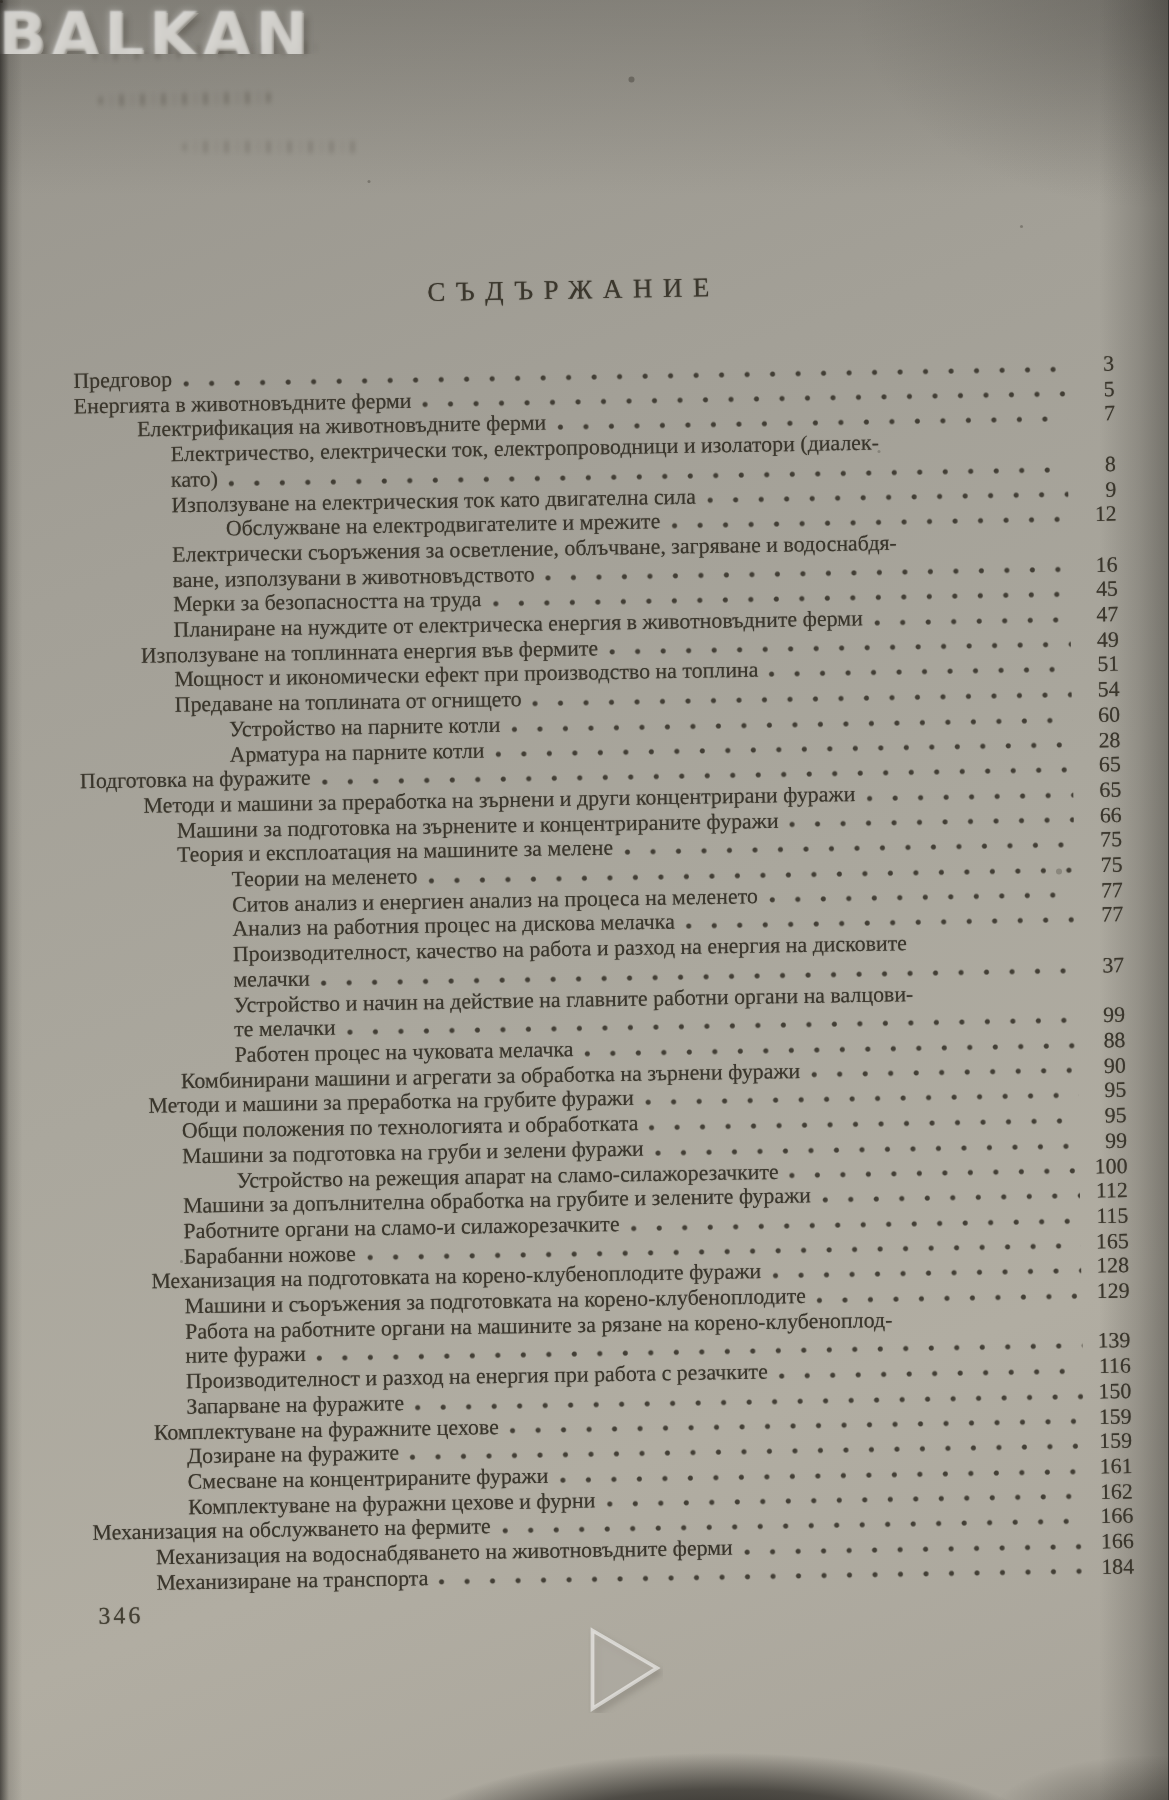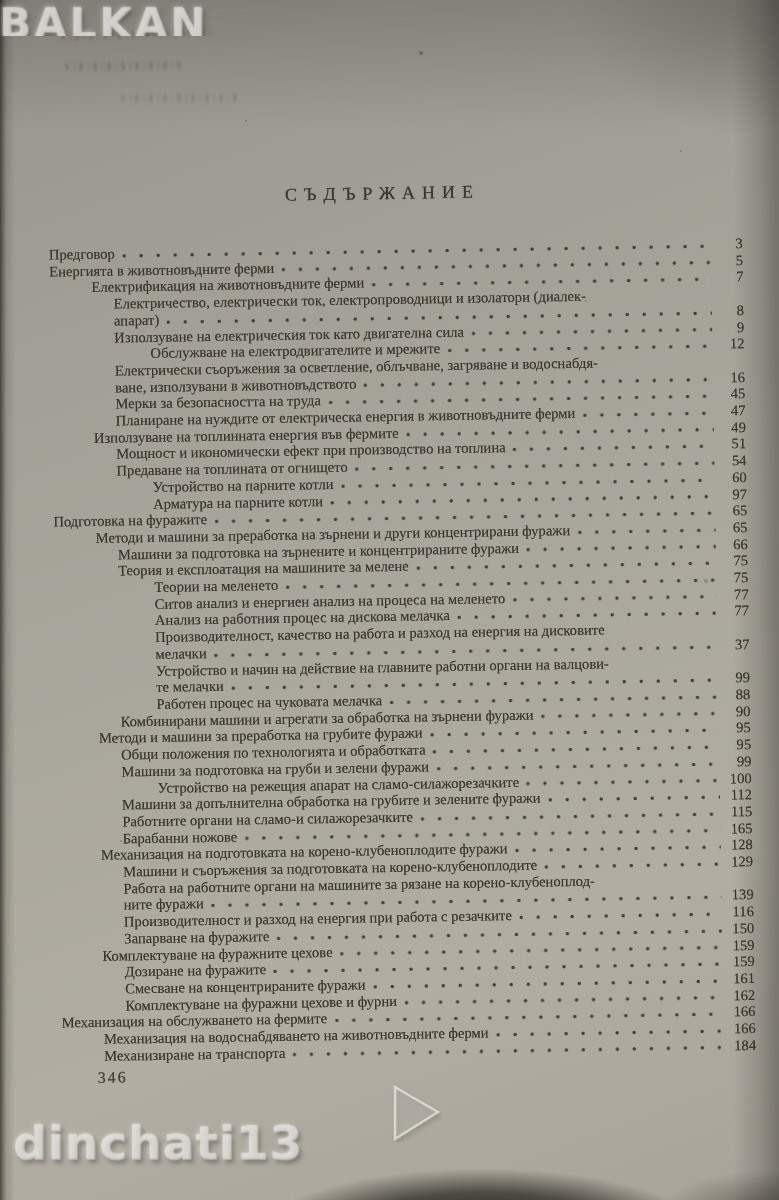--- a/index.html
+++ b/index.html
@@ -48,21 +48,20 @@
     margin:0 6px 0 7px;
     background-image:radial-gradient(circle at 2.2px 62%, rgba(55,51,42,0.9) 1.25px, rgba(55,51,42,0) 2.1px);
     background-size:17px 100%;
     background-repeat:repeat-x;
   }
   .pnum{flex:0 0 auto;min-width:26px;text-align:right;white-space:nowrap;}
   .folio{
     position:absolute;left:58px;top:1064px;
     font-size:16px;letter-spacing:2px;color:#444034;
     text-shadow:0 0 0.7px rgba(60,56,46,0.7);
-    margin-left:32px;
   }
   
   .smudge{
     position:absolute;height:8px;border-radius:4px;
     background-image:repeating-linear-gradient(90deg, rgba(52,46,36,0.7) 0 2px, rgba(52,46,36,0) 2px 8px, rgba(52,46,36,0.5) 8px 9px, rgba(52,46,36,0) 9px 14px);
     filter:blur(1.7px);opacity:0.55;
   }
   .smudge.s1{left:62px;top:30px;width:150px;transform:rotate(-2deg);}
   .smudge.s2{left:66px;top:62px;width:115px;transform:rotate(-1deg);}
   .smudge.s3{left:122px;top:94px;width:120px;opacity:0.4;}
@@ -123,21 +122,21 @@
             <span class="toc-text">Електрификация на животновъдните ферми</span>
             <span class="dots"></span>
             <span class="pnum">7</span>
           </div>
         </div>
         <div class="toc-entry lvl2">
           <div class="toc-line">
             <span class="toc-text">Електричество, електрически ток, електропроводници и изолатори (диалек-</span>
           </div>
           <div class="toc-line">
-            <span class="toc-text">апарат)</span>
+            <span class="toc-text">като)</span>
             <span class="dots"></span>
             <span class="pnum">8</span>
           </div>
         </div>
         <div class="toc-entry lvl2">
           <div class="toc-line">
             <span class="toc-text">Използуване на електрическия ток като двигателна сила</span>
             <span class="dots"></span>
             <span class="pnum">9</span>
           </div>
@@ -198,21 +197,21 @@
           <div class="toc-line">
             <span class="toc-text">Устройство на парните котли</span>
             <span class="dots"></span>
             <span class="pnum">60</span>
           </div>
         </div>
         <div class="toc-entry lvl3">
           <div class="toc-line">
             <span class="toc-text">Арматура на парните котли</span>
             <span class="dots"></span>
-            <span class="pnum">97</span>
+            <span class="pnum">28</span>
           </div>
         </div>
         <div class="toc-entry lvl0">
           <div class="toc-line">
             <span class="toc-text">Подготовка на фуражите</span>
             <span class="dots"></span>
             <span class="pnum">65</span>
           </div>
         </div>
         <div class="toc-entry lvl1">
@@ -436,16 +435,15 @@
   <div class="smudge s3"></div>
   <div class="specks"></div>
 
   <div class="wm">
     <div class="wm-balkan">
       <span class="wm-text">BALKAN</span>
     </div>
     <svg class="wm-tri" width="50" height="58" viewBox="0 0 50 58">
       <polygon points="3,3 46,28 3,55" fill="rgba(206,203,194,0.30)" stroke="rgba(255,255,255,0.55)" stroke-width="2.5" style="filter:drop-shadow(2px 3px 2px rgba(72,67,57,0.45));"></polygon>
     </svg>
-    <div class="wm-text wm-dinchati">dinchati13</div>
   </div>
 
 </div>
 
 </body></html>

